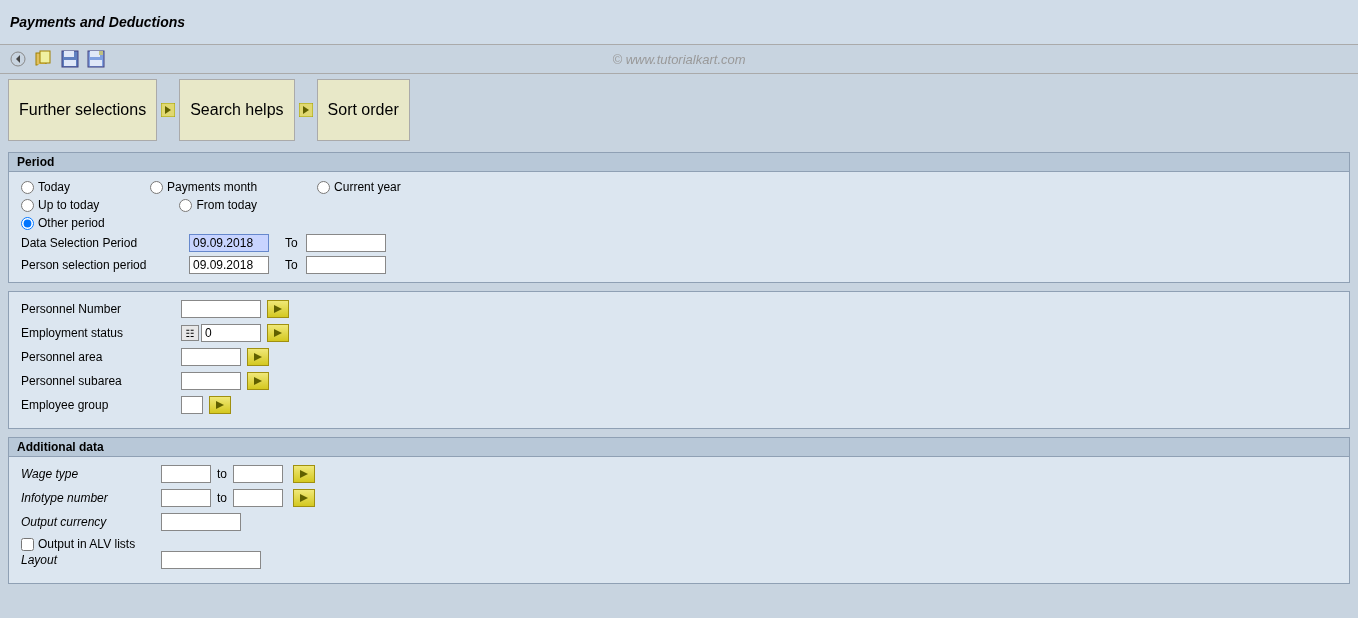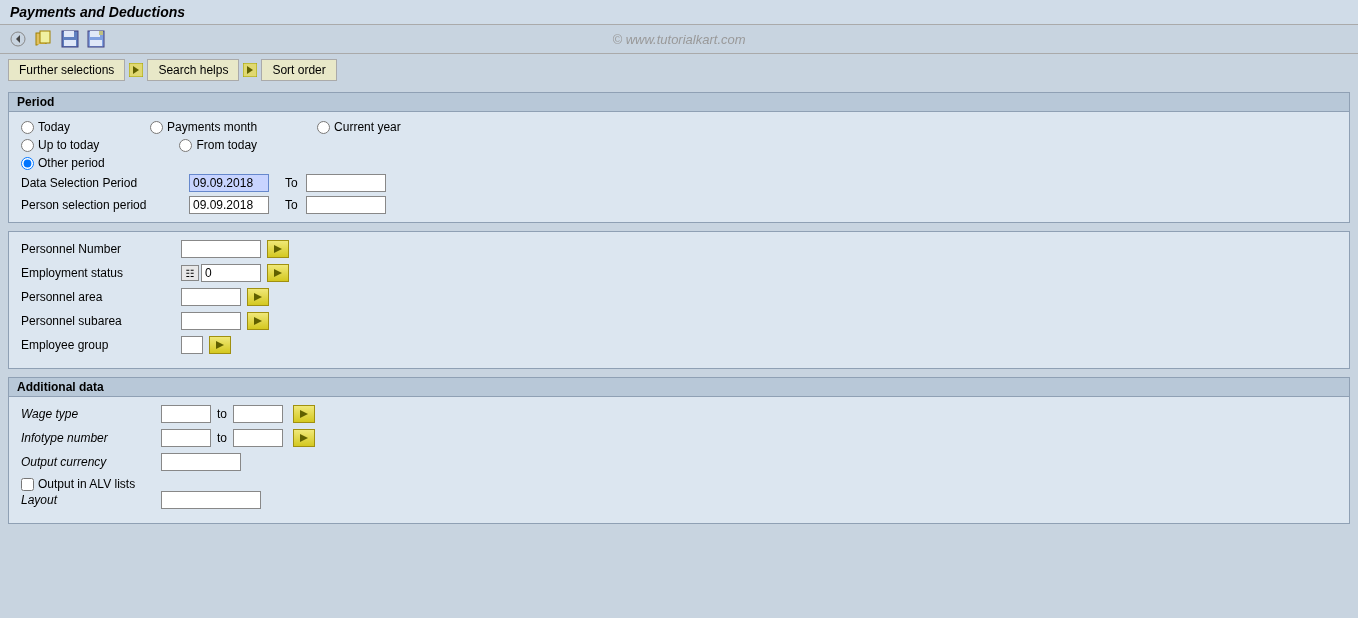--- a/index.html
+++ b/index.html
@@ -5,21 +5,21 @@
     * { box-sizing: border-box; margin: 0; padding: 0; }
     body {
       font-family: Arial, sans-serif;
       font-size: 12px;
       background: #c8d4e0;
       color: #000;
     }
 
     .title-bar {
       background: #d0dce8;
-      padding: 4px 10px;
+      padding: 14px 10px;
       font-weight: bold;
       font-size: 14px;
       font-style: italic;
       border-bottom: 1px solid #aaa;
     }
 
     .toolbar {
       background: #c8d4e0;
       padding: 4px 8px;
       display: flex;
@@ -54,23 +54,23 @@
       gap: 2px;
       align-items: center;
     }
 
     .tab-btn {
       display: flex;
       align-items: center;
       gap: 3px;
       background: #e8e8c8;
       border: 1px solid #aaa;
-      padding: 3px 10px;
-      cursor: pointer;
-      font-size: 12px;
+      padding: 21px 10px;
+      cursor: pointer;
+      font-size: 16px;
       color: #000;
     }
 
     .main-content {
       padding: 6px 8px;
       background: #c8d4e0;
     }
 
     .section {
       background: #dce6f0;

